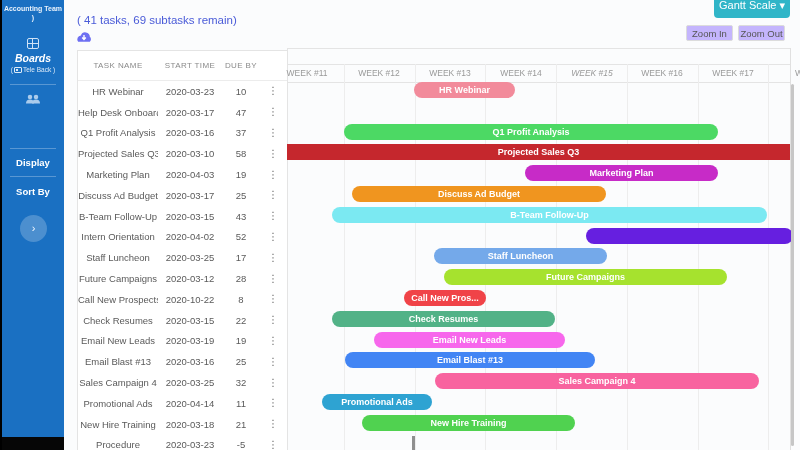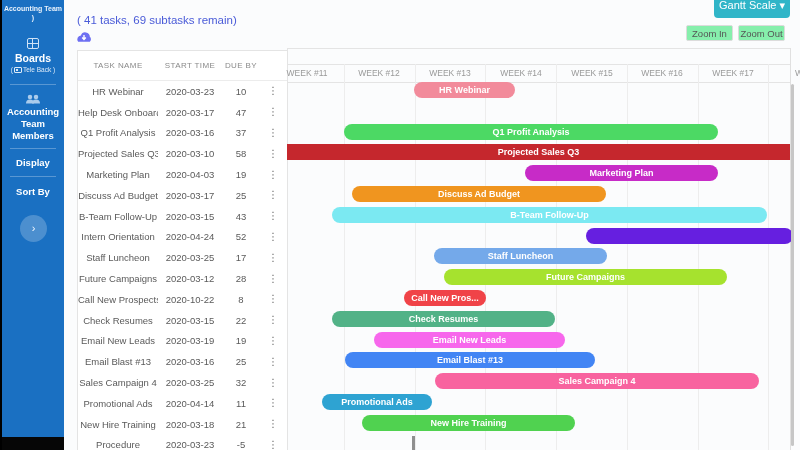--- a/index.html
+++ b/index.html
@@ -7,35 +7,35 @@
   body { font-family:"Liberation Sans", sans-serif; }
   #app { position:absolute; left:0; top:0; width:800px; height:450px; background:#FBFCFD; overflow:hidden; border-left:2px solid #000; }
 
   
   #sidebar { position:absolute; left:0; top:0; width:62px; height:437px; background:#1A70C2; color:#fff; text-align:center; }
   #sidebar-bottom-black { position:absolute; left:0; top:437px; width:62px; height:13px; background:#060606; }
   .sb-team { position:absolute; top:4px; left:0; width:100%; font-size:7px; font-weight:bold; line-height:9px; color:#E8F2FC; }
   .sb-grid-icon { position:absolute; top:38px; left:25px; width:12px; height:11px; border:1.4px solid #CFE2F6; border-radius:2px; }
   .sb-grid-icon::before { content:""; position:absolute; left:0; right:0; top:3.5px; height:1.4px; background:#CFE2F6; }
   .sb-grid-icon::after { content:""; position:absolute; top:0; bottom:0; left:4px; width:1.4px; background:#CFE2F6; }
-  .sb-boards { position:absolute; top:52px; left:0; width:100%; font-size:10.5px; font-weight:bold; }
+  .sb-boards { position:absolute; top:52px; left:0; width:100%; font-size:10.5px; font-weight:bold;font-style:italic; }
   .sb-tele { position:absolute; top:66px; left:0; width:100%; font-size:6.5px; color:#DCEAF8; }
   .sb-board-mini { display:inline-block; width:8px; height:6px; border:1px solid #DCEAF8; border-radius:1px; vertical-align:-1px; margin:0 1px; position:relative; }
   .sb-board-mini::before { content:""; position:absolute; left:1px; top:1px; bottom:1px; width:2px; background:#DCEAF8; }
   .sb-div { position:absolute; left:8px; width:46px; height:1px; background:rgba(255,255,255,0.28); }
   .sb-people-icon { position:absolute; top:94px; left:23px; width:16px; height:10px; opacity:.85; }
   .sb-members { position:absolute; top:106px; left:3px; width:56px; font-size:9.5px; font-weight:bold; line-height:12px; }
   .sb-display { position:absolute; top:157px; left:0; width:100%; font-size:9.5px; font-weight:bold; }
   .sb-sort { position:absolute; top:186px; left:0; width:100%; font-size:9.5px; font-weight:bold; }
   .sb-expand { position:absolute; top:215px; left:18px; width:27px; height:27px; border-radius:50%; background:rgba(255,255,255,0.22); color:#F2F8FF; font-size:11px; line-height:27px; text-align:center; cursor:pointer; }
 
   
   #task-summary { position:absolute; left:75px; top:5px; font-size:11.5px; color:#4A5BD8;margin-top:9px; }
   #gantt-scale-btn { position:absolute; left:712px; top:-7px; width:76px; height:25px; background:#30B5C8; color:#fff; border:none; border-radius:4px; font-size:11px; font-family:"Liberation Sans",sans-serif; cursor:pointer; }
-  #zoom-in-btn, #zoom-out-btn { position:absolute; top:25px; height:16px; background:#86efac; border:1px solid #DCDCDC; border-radius:2px; font-size:9.5px; color:#555; font-family:"Liberation Sans",sans-serif; cursor:pointer; }
+  #zoom-in-btn, #zoom-out-btn { position:absolute; top:25px; height:16px; background:#c4b5fd; border:1px solid #DCDCDC; border-radius:2px; font-size:9.5px; color:#555; font-family:"Liberation Sans",sans-serif; cursor:pointer; }
   #zoom-in-btn { left:684px; width:47px; }
   #zoom-out-btn { left:736px; width:47px; }
   #cloud-btn { position:absolute; left:72px; top:30px; width:20px; height:15px; cursor:pointer; }
 
   
   #task-table { position:absolute; left:75px; top:50px; width:210px; height:400px; background:#fff; border:1px solid #E4E4E4; border-right:none; border-bottom:none; }
   #table-header { position:absolute; left:0; top:0; width:100%; height:30px; border-bottom:1px solid #ECECEC; display:flex; align-items:center; }
   .th { font-size:8px; color:#8A8A8A; letter-spacing:.4px; text-align:center; }
   .col-name { width:80px;text-align:center; } .col-start { width:64px; } .col-due { width:38px; } .col-menu { width:26px; }
   #table-rows { position:absolute; left:0; top:30px; width:100%; }
@@ -72,21 +72,20 @@
     <span class="sb-grid-icon"></span>
     <div class="sb-boards">Boards</div>
     <div class="sb-tele"><span>(</span><span class="sb-board-mini"></span><span>Tele Back</span> <span>)</span></div>
     <div class="sb-div" style="top:84px"></div>
     <svg class="sb-people-icon" viewBox="0 0 32 20">
       <circle cx="10" cy="6" r="4.5" fill="#C4DCF4"></circle>
         <circle cx="22" cy="6" r="4.5" fill="#C4DCF4"></circle>
       <path d="M2 19 Q2 11 10 11 Q18 11 18 19 Z" fill="#C4DCF4"></path>
         <path d="M14 19 Q14 11 22 11 Q30 11 30 19 Z" fill="#C4DCF4"></path>
     </svg>
-    <div class="sb-members">Accounting Team Members</div>
     <div class="sb-div" style="top:148px"></div>
     <div class="sb-display">Display</div>
     <div class="sb-div" style="top:176px"></div>
     <div class="sb-sort">Sort By</div>
     <div class="sb-expand"><span>›</span></div>
   </aside>
   <div id="sidebar-bottom-black"></div>
 
   <div id="task-summary">( 41 tasks, 69 subtasks remain)</div>
   <button id="gantt-scale-btn">Gantt Scale ▾</button>
@@ -142,21 +141,21 @@
           <div class="tc col-menu tmenu">⋮</div>
         </div>
         <div class="trow">
           <div class="tc col-name">B-Team Follow-Up</div>
           <div class="tc col-start">2020-03-15</div>
           <div class="tc col-due">43</div>
           <div class="tc col-menu tmenu">⋮</div>
         </div>
         <div class="trow">
           <div class="tc col-name">Intern Orientation</div>
-          <div class="tc col-start">2020-04-24</div>
+          <div class="tc col-start">2020-04-02</div>
           <div class="tc col-due">52</div>
           <div class="tc col-menu tmenu">⋮</div>
         </div>
         <div class="trow">
           <div class="tc col-name">Staff Luncheon</div>
           <div class="tc col-start">2020-03-25</div>
           <div class="tc col-due">17</div>
           <div class="tc col-menu tmenu">⋮</div>
         </div>
         <div class="trow">
@@ -220,21 +219,21 @@
     <div class="g-border-left"></div>
     <div class="g-border-right"></div>
     <div class="g-hline" style="top:0"></div>
     <div class="g-hline" style="top:16px"></div>
     <div class="g-hline" style="top:34px"></div>
     <div id="week-row">
         <div class="week-label" style="left: 20px;">WEEK #11</div>
         <div class="week-label" style="left: 92px;">WEEK #12</div>
         <div class="week-label" style="left: 163px;">WEEK #13</div>
         <div class="week-label" style="left: 234px;">WEEK #14</div>
-        <div class="week-label" style="left: 305px;">WEEK #15</div>
+        <div class="week-label" style="left: 305px; font-style: italic;">WEEK #15</div>
         <div class="week-label" style="left: 375px;">WEEK #16</div>
         <div class="week-label" style="left: 446px;">WEEK #17</div>
       </div>
     <div id="gridlines">
         <div class="gridline" style="left: 57px;"></div>
         <div class="gridline" style="left: 128px;"></div>
         <div class="gridline" style="left: 198px;"></div>
         <div class="gridline" style="left: 269px;"></div>
         <div class="gridline" style="left: 340px;"></div>
         <div class="gridline" style="left: 411px;"></div>

